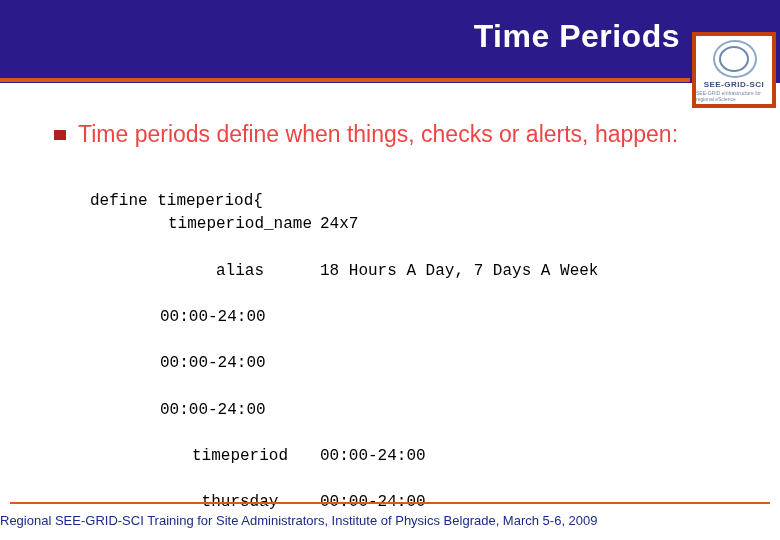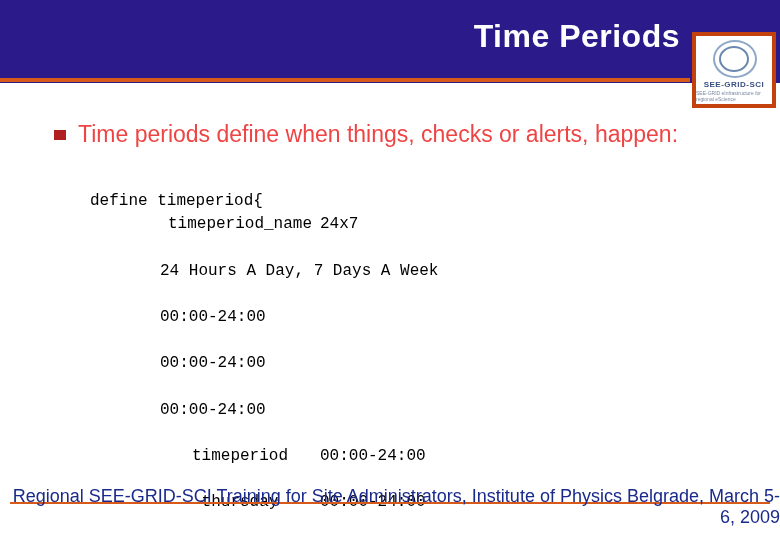--- a/index.html
+++ b/index.html
@@ -17,21 +17,21 @@
   .orange-line { width: 690px; height: 4px; background: #d85a1a; position: absolute; top: 78px; left: 0; }
   .content { position: absolute; top: 120px; left: 54px; right: 30px; }
   .bullet-row { display: flex; align-items: flex-start; }
   .bullet { width: 12px; height: 10px; background: #b02020; margin-top: 10px; margin-right: 12px; flex-shrink: 0; }
   .bullet-text { font-size: 23px; color: #ef4444; line-height: 1.25; }
   .code { font-family: "Courier New", Courier, monospace; font-size: 16px; color: #000; margin-top: 18px; margin-left: 36px; line-height: 1.45; white-space: pre; }
   .kv-row { display: flex; }
   .kv-key { display: inline-block; width: 160px; text-align: center; }
   .indent { display: inline-block; width: 70px; }
   .footer-rule { position: absolute; bottom: 36px; left: 10px; right: 10px; height: 2px; background: #d85a1a; }
-  .footer { position: absolute; bottom: 12px; left: 0; right: 0; text-align: right; font-size: 18px; color: #1a2a8a; }
+  .footer { position: absolute; bottom: 12px; left: 0; right: 0; text-align: left; font-size: 13px; color: #1a2a8a; }
 </style>
 </head>
 <body>
 <div class="slide">
 
   <div class="header">
     <div class="title">Time Periods</div>
     <div class="logo-box">
       <div class="logo-swirl"></div>
       <div class="logo-text">SEE-GRID-SCI</div>
@@ -42,21 +42,21 @@
 
   <div class="content">
     <div class="bullet-row">
       <div class="bullet"></div>
       <div class="bullet-text">Time periods define when things, checks or alerts, happen:</div>
     </div>
 
     <div class="code">
 <span>define timeperiod{</span>
 <span class="kv-row"><span class="indent"></span><span class="kv-key">timeperiod_name</span><span>24x7</span></span>
-<span class="kv-row"><span class="indent"></span><span>24 Hours A Day, 7 Days A Week</span></span>
+<span class="kv-row"><span class="indent"></span><span class="kv-key">alias</span><span>18 Hours A Day, 7 Days A Week</span></span>
 <span class="kv-row"><span class="indent"></span><span>00:00-24:00</span></span>
 <span class="kv-row"><span class="indent"></span><span>00:00-24:00</span></span>
 <span class="kv-row"><span class="indent"></span><span>00:00-24:00</span></span>
 <span class="kv-row"><span class="indent"></span><span class="kv-key">timeperiod</span><span>00:00-24:00</span></span>
 <span class="kv-row"><span class="indent"></span><span class="kv-key">thursday</span><span>00:00-24:00</span></span>
 <span class="kv-row"><span class="indent"></span><span class="kv-key">friday</span><span>00:00-24:00</span></span>
 
 
     </div>
   </div>

